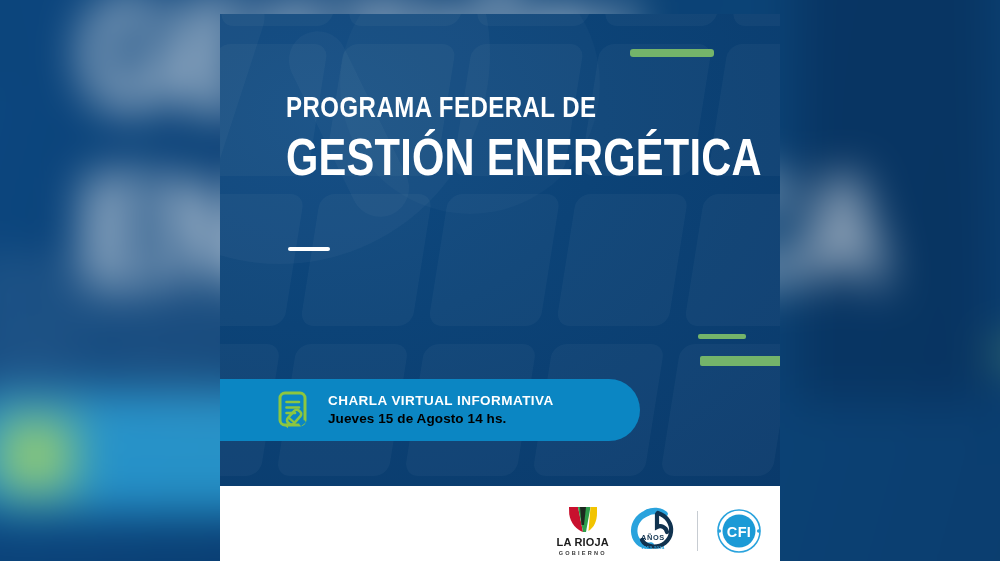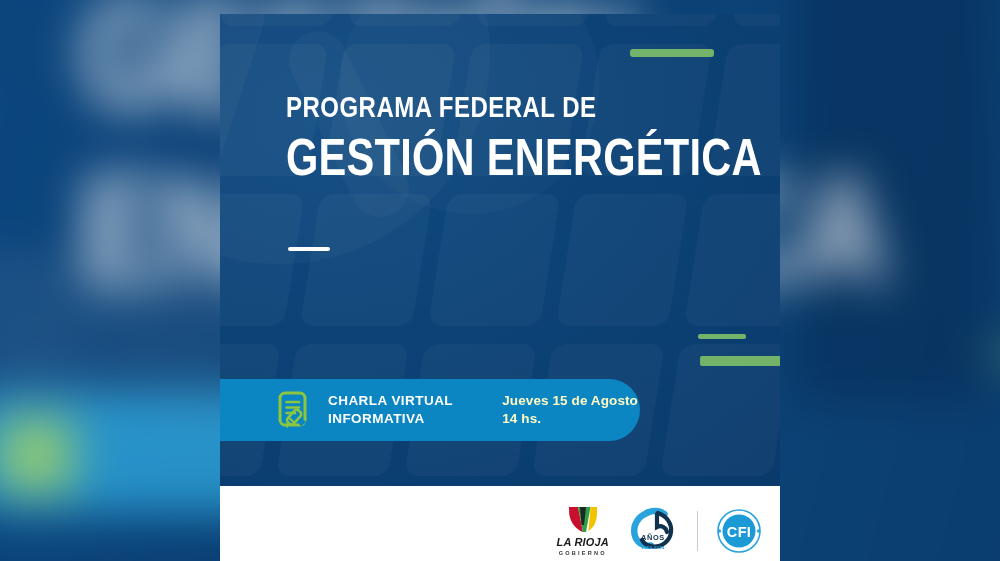--- a/index.html
+++ b/index.html
@@ -108,27 +108,27 @@
     font-size:16.5px; line-height:1.42; color:#eef4fa; font-weight:400;
   }
 
   
   .pill{
     position:absolute; left:0px; top:365px; width:420px; height:62px;
     background:#0b86c3; border-radius:0 31px 31px 0; z-index:6;
     display:flex; align-items:center; padding-left:58px; gap:14px;
   }
   .pill .doc-icon{ width:36px; height:38px; flex:0 0 auto; }
-  .pill .txt{ display:flex; flex-direction:row; justify-content:flex-start; }
+  .pill .txt{ display:flex; flex-direction:column; justify-content:flex-start; }
   .pill .t1{
     font-size:13.5px; font-weight:700; color:#ffffff; letter-spacing:.45px;
     line-height:1.35;
   }
   .pill .t2{
-    font-size:13.5px; font-weight:700; color:#fef9c3; letter-spacing:.1px;
+    font-size:13.5px; font-weight:700; color:#000000; letter-spacing:.1px;
     line-height:1.35;
   }
 
   
   .g{ position:absolute; background:#74b46a; z-index:5; }
   .g-top{ left:410px; top:35px; width:84px; height:8px; border-radius:3px; }
   .g-m1 { left:478px; top:320px; width:48px; height:5px; border-radius:2px; }
   .g-m2 { left:480px; top:342px; width:100px; height:10px; border-radius:2px 0 0 2px; }
 
   
@@ -136,21 +136,21 @@
     position:absolute; left:0; top:472px; width:560px; height:89px;
     background:#ffffff; z-index:7;
     display:flex; align-items:center; justify-content:flex-end;
     padding-right:18px; gap:18px;
   }
   .logo{ display:flex; align-items:center; }
 
   
   .lr{ display:flex; flex-direction:column; align-items:center; gap:3px; }
   .lr-mark{ width:34px; height:30px; }
-  .lr-t1{ font-size:11px; font-weight:700; color:#1c1c1c; letter-spacing:.2px; line-height:1;font-style:italic; }
+  .lr-t1{ font-size:11px; font-weight:700; color:#1c1c1c; letter-spacing:.2px; line-height:1; }
   .lr-t2{ font-size:5.6px; font-weight:700; color:#3a3a3a; letter-spacing:2.2px; line-height:1; }
 
   
   .a65{ width:52px; height:48px;text-align:right; }
 
   .divider{ width:1px; height:40px; background:#c7ccd2; }
 
   
   .cfi{ width:46px; height:46px; }
 </style>

